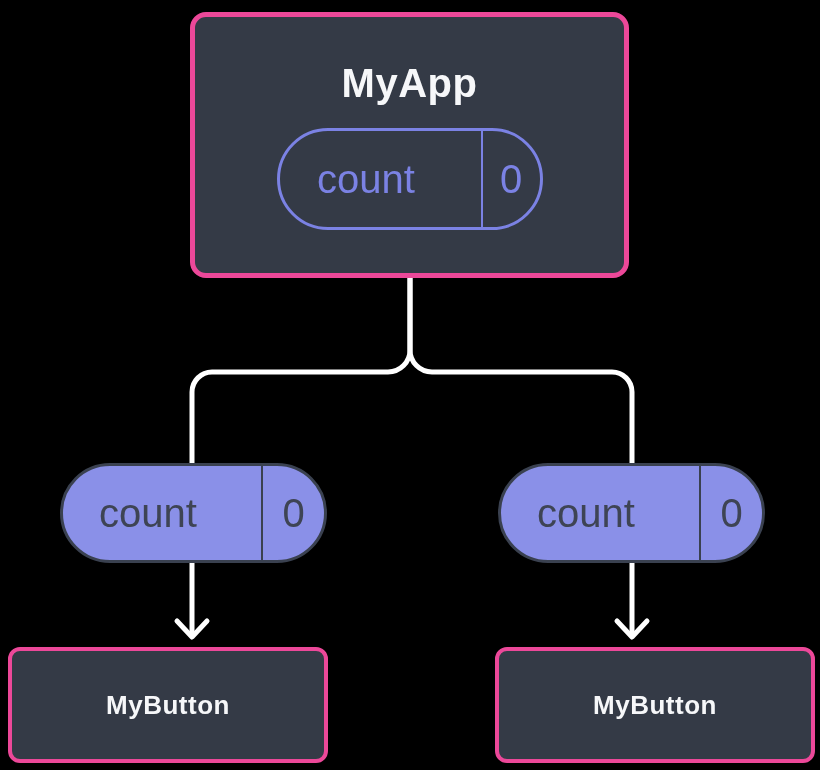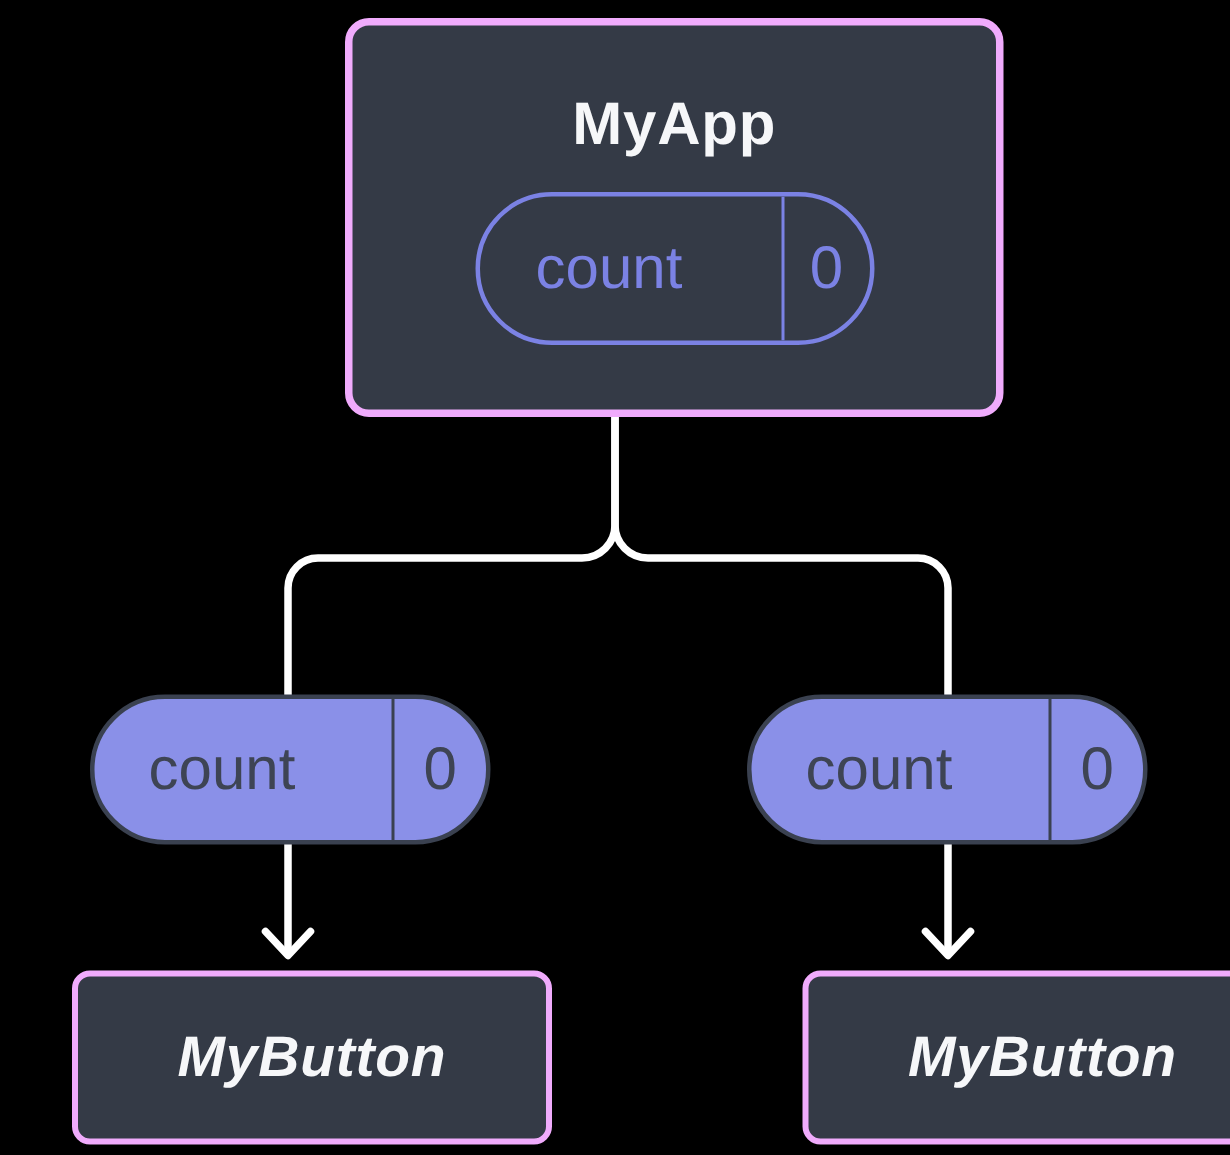--- a/index.html
+++ b/index.html
@@ -18,24 +18,23 @@
   svg.connectors {
     position: absolute;
     left: 0;
     top: 0;
     width: 820px;
     height: 770px;
   }
   .node {
     position: absolute;
     background: #343a46;
-    border: 5px solid #f0abfc;
+    border: 5px solid #ec4899;
     border-radius: 16px;
     box-sizing: border-box;
-    margin-left: 40px;
   }
   .app-box {
     left: 190px;
     top: 12px;
     width: 439px;
     height: 266px;
   }
   .node-title {
     color: #f6f7f9;
     font-size: 40px;
@@ -101,21 +100,21 @@
   }
   .btn-box {
     width: 320px;
     height: 116px;
     border-width: 4px;
     border-radius: 12px;
     display: flex;
     align-items: center;
     justify-content: center;
   }
-  .btn-box .node-title { font-size: 38px; font-style: italic; }
+  .btn-box .node-title { font-size: 26px; }
   .btn-left  { left: 8px;   top: 647px; }
   .btn-right { left: 495px; top: 647px; }
 </style>
 </head>
 <body>
 
 <div class="stage">
 
   <svg class="connectors" viewBox="0 0 820 770" fill="none" stroke="#ffffff" stroke-width="5" stroke-linecap="round" stroke-linejoin="round">
     <path d="M 410 272 L 410 350 A 22 22 0 0 1 388 372 L 212 372 A 20 20 0 0 0 192 392 L 192 633"></path>

